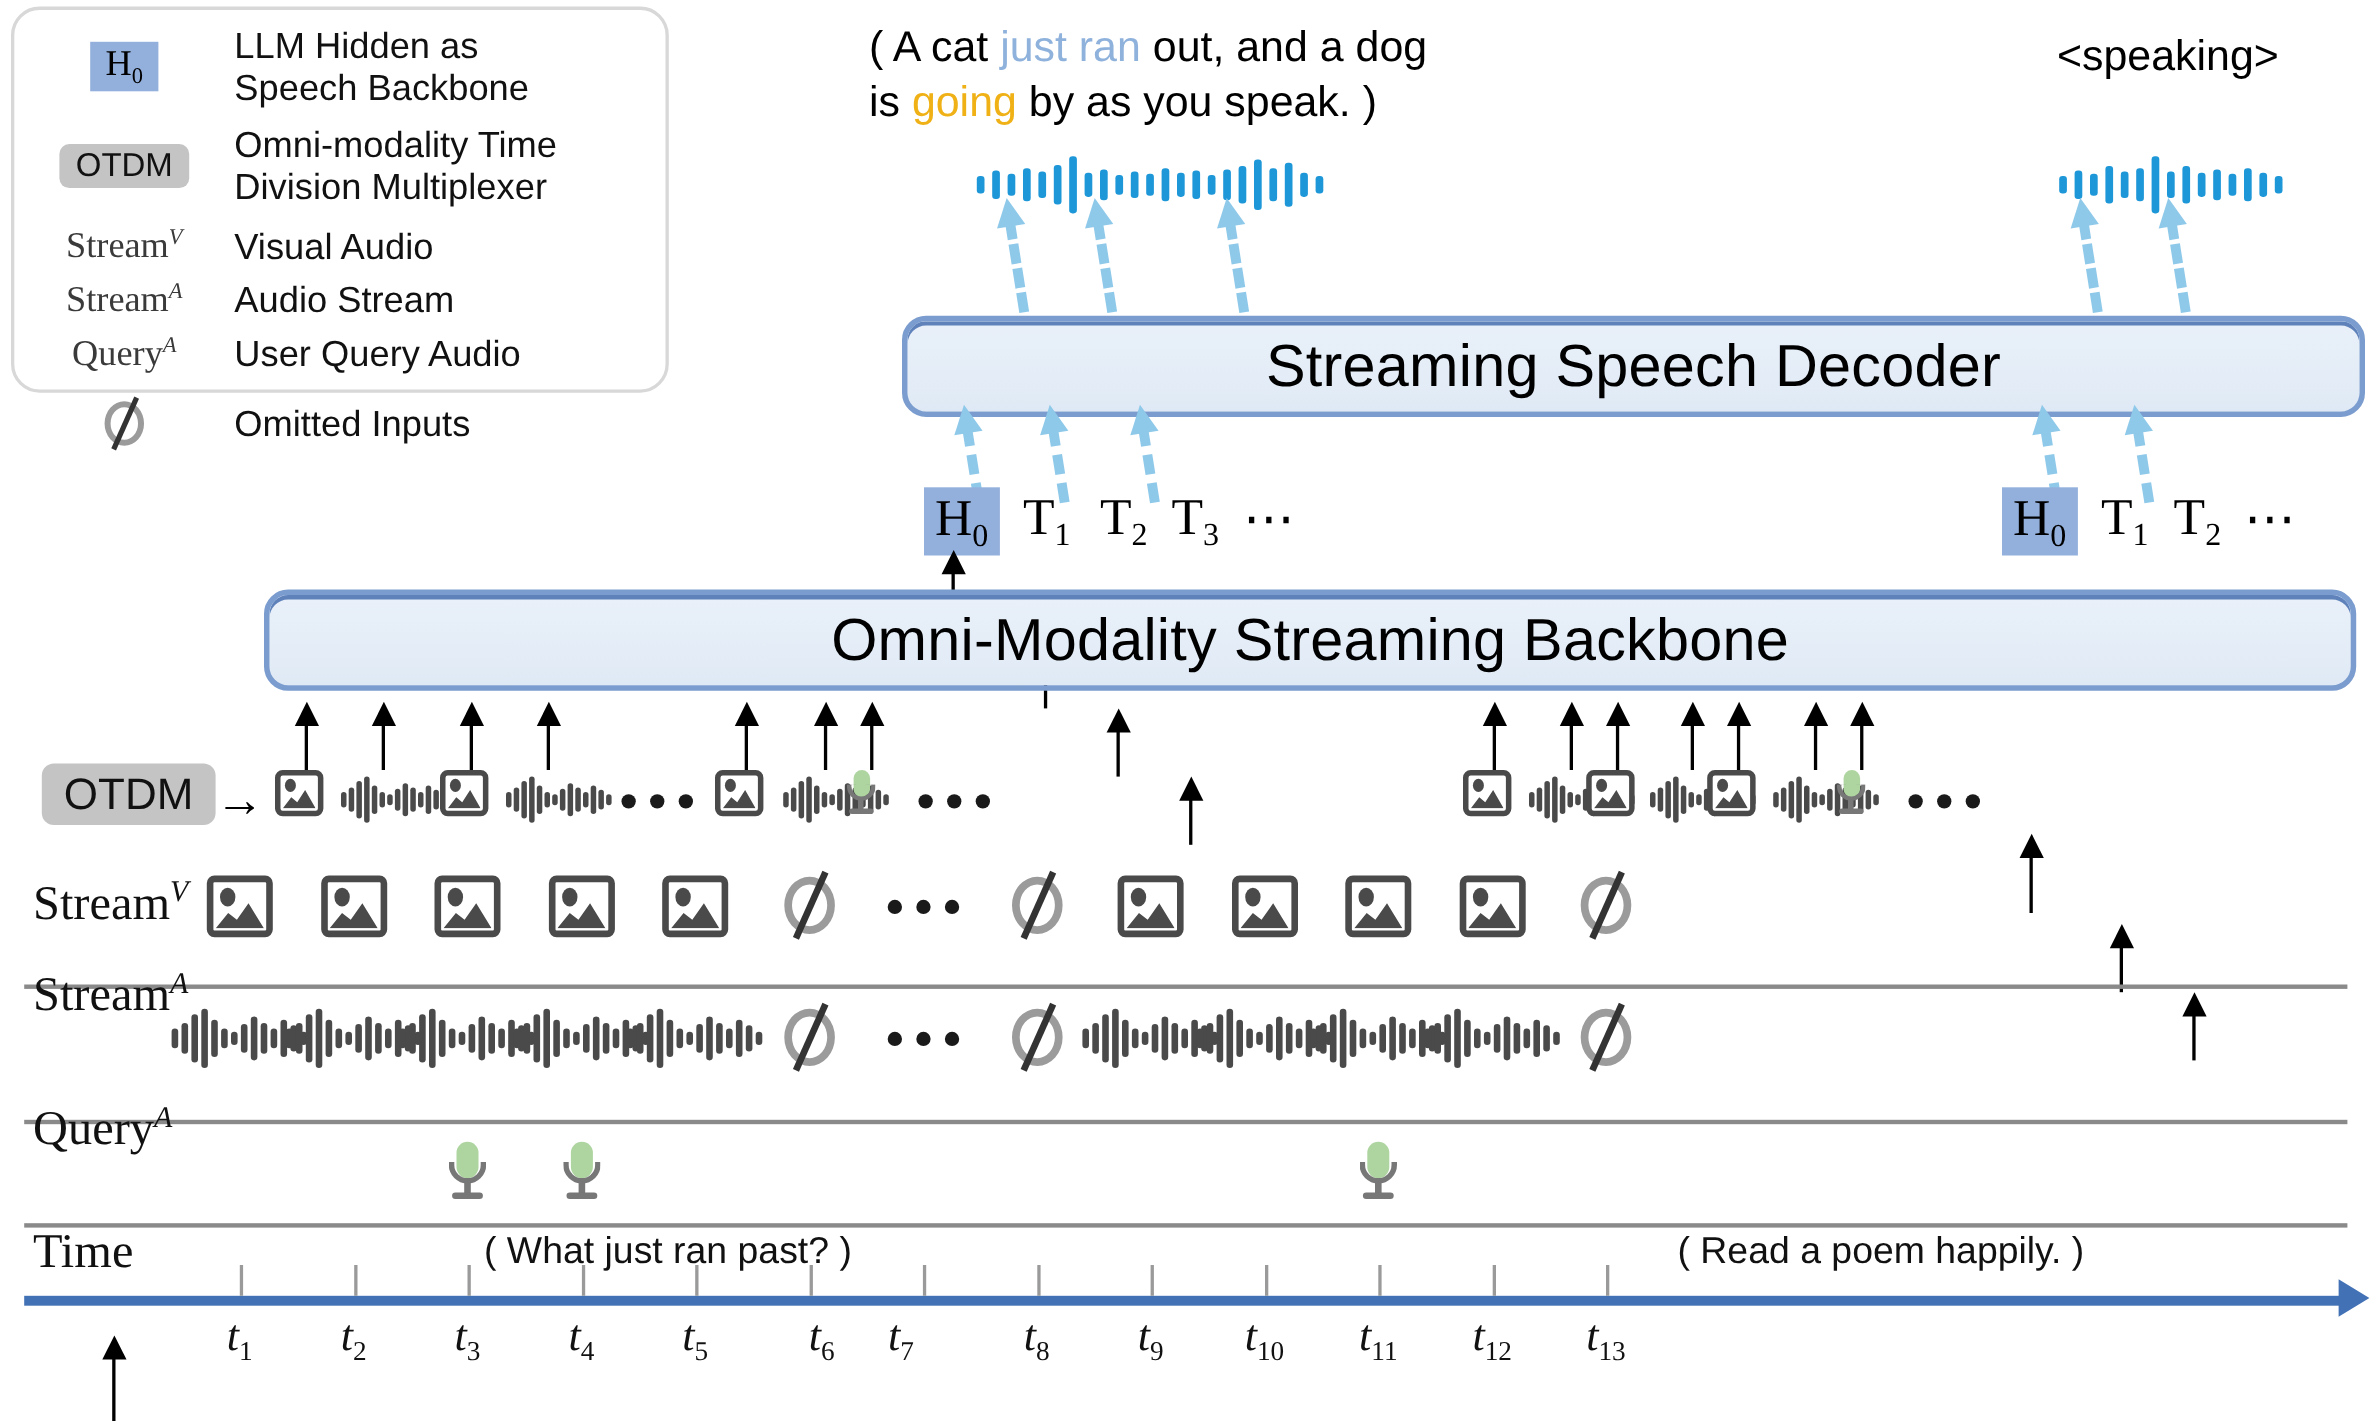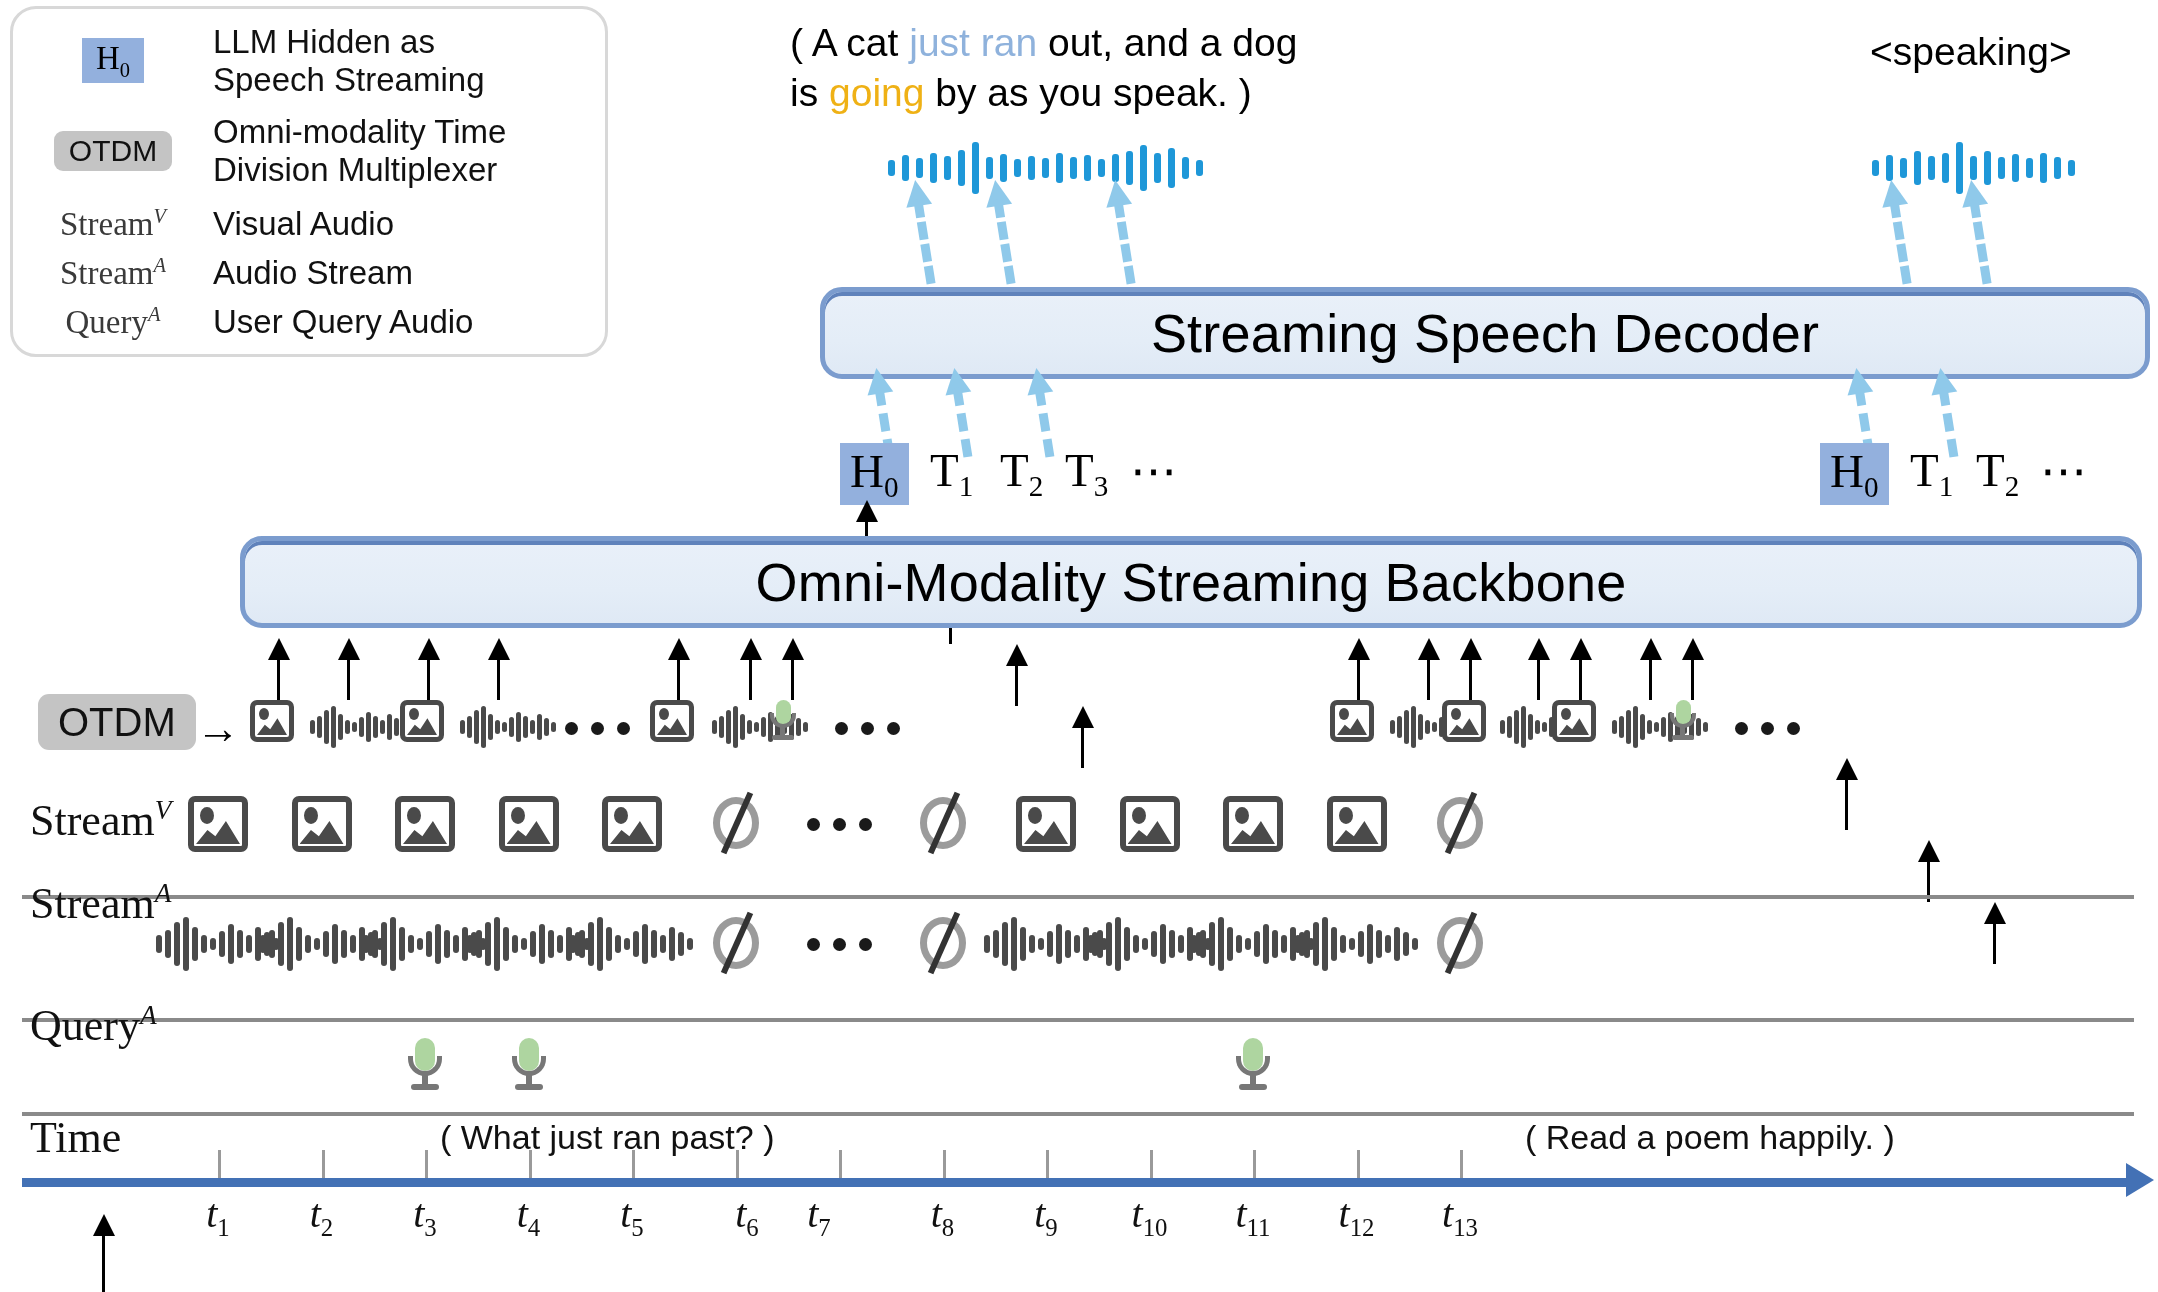--- a/index.html
+++ b/index.html
@@ -101,21 +101,21 @@
 </head>
 <body>
 
 <div id="legend" class="abs">
   <div class="leg-row" style="left:0;top:14px;width:100%;">
     <div class="leg-key">
       <span class="h0chip">H<span class="sub">0</span></span>
     </div>
     <div class="leg-val">
       <div>LLM Hidden as</div>
-      <div>Speech Streaming</div>
+      <div>Speech Backbone</div>
     </div>
   </div>
 
   <div class="leg-row" style="left:0;top:104px;width:100%;">
     <div class="leg-key">
       <span class="otdmchip">OTDM</span>
     </div>
     <div class="leg-val">
       <div>Omni-modality Time</div>
       <div>Division Multiplexer</div>
@@ -136,20 +136,29 @@
     <div class="leg-val">Audio Stream</div>
   </div>
 
   <div class="leg-row" style="left:0;top:294px;width:100%;">
     <div class="leg-key">
       <span class="leg-sym"><span>Query</span><span class="sup">A</span></span>
     </div>
     <div class="leg-val">User Query Audio</div>
   </div>
 
+  <div class="leg-row" style="left:0;top:345px;width:100%;">
+    <div class="leg-key">
+      <span class="nullsym" style="transform:scale(.78)">
+          <span class="ring"></span>
+          <span class="slash"></span>
+        </span>
+    </div>
+    <div class="leg-val">Omitted Inputs</div>
+  </div>
 </div>
 
 <div class="abs" style="left:790px;top:18px;width:580px;font-size:39px;line-height:1.28;">
   <div>
     <span>( A cat </span><span style="color:#8fb2dc">just ran</span><span> out, and a dog</span>
   </div>
   <div>
     <span>is </span><span style="color:#efb115">going</span><span> by as you speak. )</span>
   </div>
 </div>

